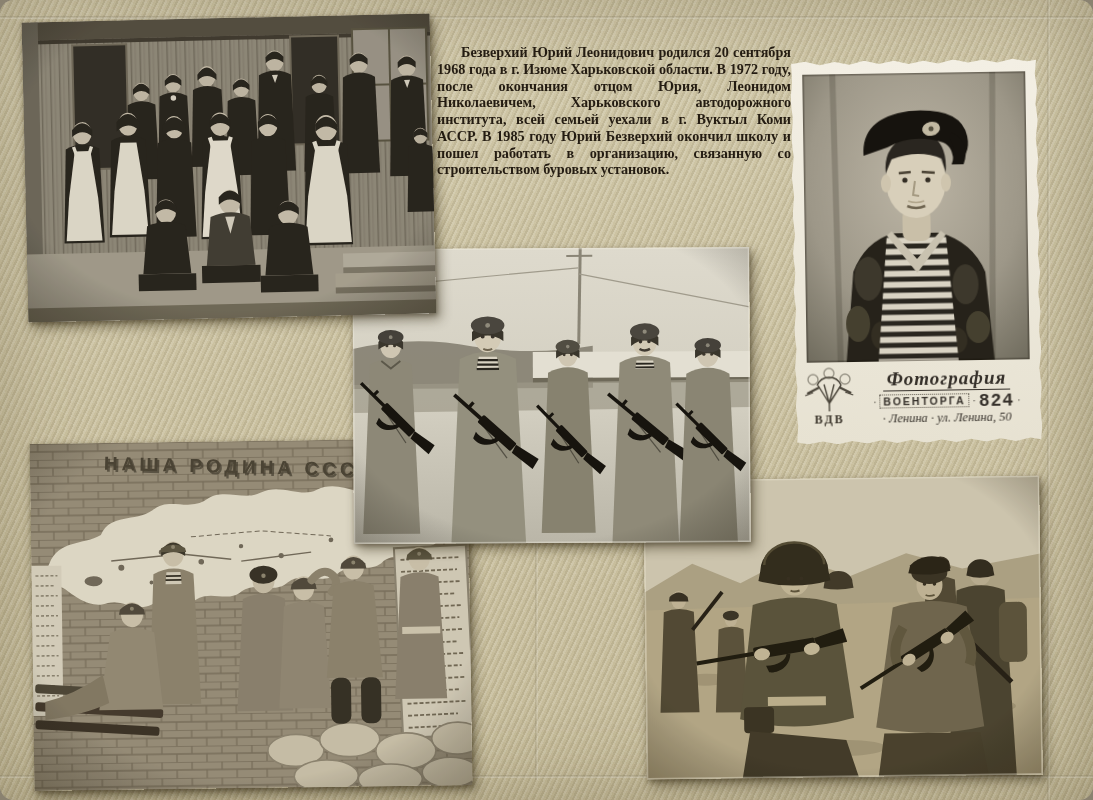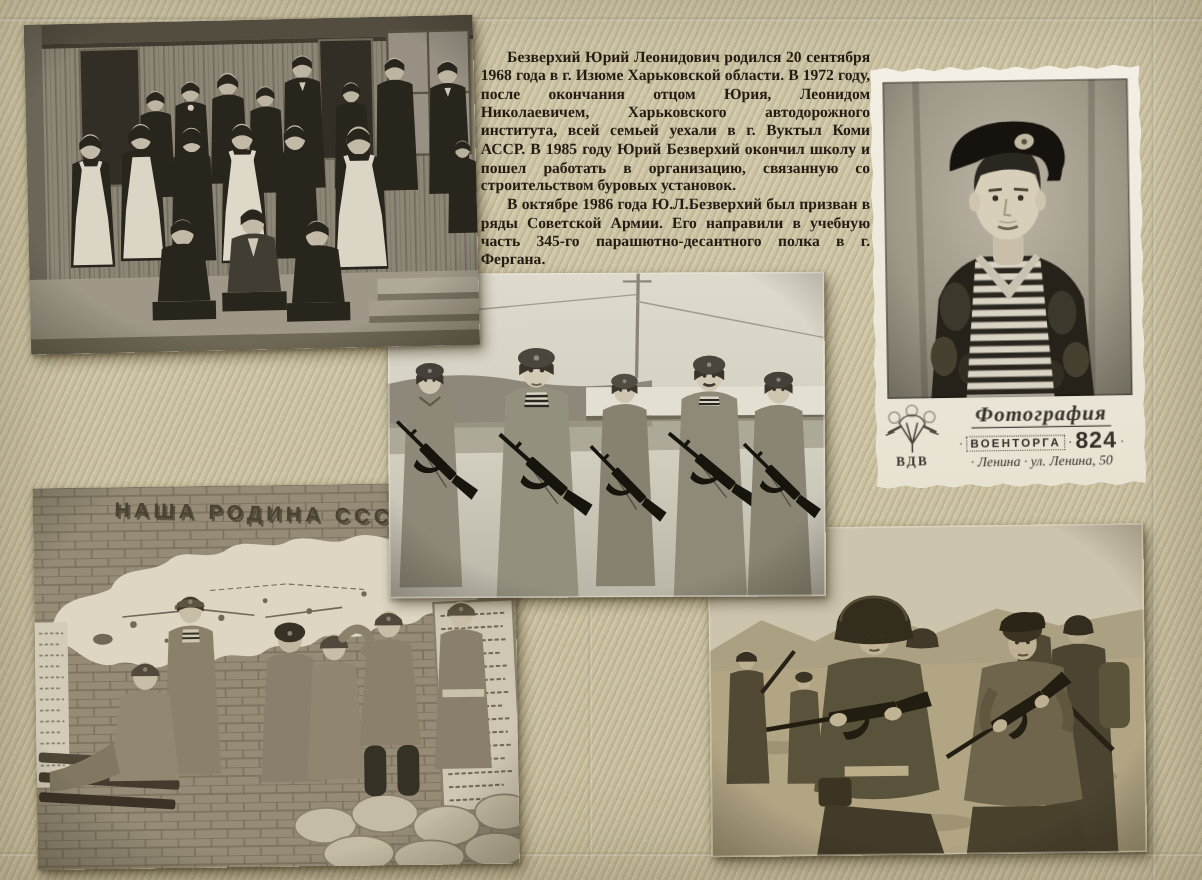--- a/index.html
+++ b/index.html
@@ -3,21 +3,21 @@
 <meta charset="utf-8">
 <style>
   html,body{margin:0;padding:0;background:#8a8270;}
   .page{position:relative;width:1093px;height:800px;overflow:hidden;
     background-color:#cbc2a1;
     background-image:
       repeating-linear-gradient(115deg, rgba(255,255,255,.13) 0 2px, rgba(0,0,0,0) 2px 4px, rgba(90,80,52,.10) 4px 6px),
       repeating-linear-gradient(25deg, rgba(255,255,255,.05) 0 1px, rgba(0,0,0,0) 1px 7px),
       linear-gradient(#cfc6a6,#c5bb99);
     box-shadow:inset 0 0 90px rgba(70,58,30,.28);
-    font-family:"Liberation Serif", serif;}
+    font-family:"Liberation Serif", serif;border-radius:14px;}
   .crease{position:absolute;z-index:1;pointer-events:none;}
   .crease-h{height:3px;background:linear-gradient(rgba(70,60,35,.18),rgba(255,255,250,.25));}
   .crease-v{width:3px;background:linear-gradient(90deg,rgba(70,60,35,.16),rgba(255,255,250,.22));}
   figure.photo{margin:0;position:absolute;box-shadow:4px 6px 12px rgba(40,30,8,.45),1px 2px 4px rgba(40,30,8,.35);}
   figure.photo svg{display:block;width:100%;height:100%;}
   .photo-school{left:25px;top:18px;width:408px;height:300px;transform:rotate(-1.3deg);z-index:6;}
   .photo-middle{left:353px;top:248px;width:397px;height:295px;transform:rotate(-.3deg);z-index:5;}
   .photo-rodina{left:32px;top:441px;width:438px;height:347px;transform:rotate(-.8deg);z-index:3;}
   .photo-field{left:645px;top:478px;width:396px;height:299px;transform:rotate(-.7deg);z-index:3;}
   .photo-portrait{left:793px;top:60px;width:247px;height:383px;transform:rotate(-.9deg);z-index:4;
@@ -25,21 +25,21 @@
     clip-path:polygon(0.4% 0.6%,6% 0%,12% 1%,18% 0.2%,24% 1%,30% 0%,36% 0.9%,42% 0.1%,48% 1%,54% 0.2%,60% 1%,66% 0%,72% 0.9%,78% 0.2%,84% 1%,90% 0.1%,96% 0.8%,99.6% 0.4%,99% 4%,99.8% 8%,99.1% 12%,99.9% 16%,99% 21%,99.8% 26%,99.1% 31%,99.9% 36%,99% 41%,99.8% 46%,99.1% 51%,99.9% 56%,99% 61%,99.8% 66%,99.1% 71%,99.9% 76%,99% 81%,99.8% 86%,99.1% 91%,99.8% 96%,99.3% 99.5%,95% 99%,89% 99.9%,83% 99.1%,77% 99.9%,71% 99.1%,65% 99.9%,59% 99.2%,53% 100%,47% 99.1%,41% 99.9%,35% 99.1%,29% 99.9%,23% 99.2%,17% 100%,11% 99.2%,5% 99.9%,0.5% 99.4%,1% 95%,0.2% 90%,0.9% 85%,0.1% 80%,0.8% 75%,0% 70%,0.9% 65%,0.1% 60%,0.8% 55%,0% 50%,0.9% 45%,0.1% 40%,0.8% 35%,0% 30%,0.9% 25%,0.1% 20%,0.8% 15%,0% 10%,0.7% 5%);
     filter:drop-shadow(4px 6px 7px rgba(40,30,8,.5));box-shadow:none;}
   .portrait-img{position:absolute;left:12px;top:13px;right:12px;height:288px;overflow:hidden;background:#a9a394;}
   .portrait-img svg{width:100%;height:100%;}
   .stamp{position:absolute;left:8px;top:303px;right:8px;bottom:12px;display:flex;align-items:center;gap:4px;color:#35302a;}
   .stamp-emblem{flex:0 0 52px;height:62px;}
   .stamp-texts{flex:1;text-align:center;line-height:1.02;}
   .stamp-studio{font-family:"Liberation Serif",serif;font-style:italic;font-weight:bold;font-size:19px;letter-spacing:1px;border-bottom:1.5px solid #35302a;display:inline-block;padding:0 4px 1px;}
   .stamp-row2{font-size:11px;margin-top:2px;white-space:nowrap;}
   .stamp-org{font-family:"Liberation Sans",sans-serif;font-weight:bold;letter-spacing:2px;font-size:10.5px;border:1px dotted #5c564c;padding:0 3px;}
-  .stamp-number{font-family:Liberation Sans, sans-serif;font-weight:bold;font-size:21px;vertical-align:-2px;letter-spacing:1px;}
+  .stamp-number{font-family:Liberation Mono, monospace;font-weight:bold;font-size:18px;vertical-align:-2px;letter-spacing:1px;}
   .stamp-row3{font-family:"Liberation Serif",serif;font-style:italic;font-size:12.5px;margin-top:1px;white-space:nowrap;}
   .bio{position:absolute;left:437px;top:44px;width:354px;z-index:2;color:#241c12;
     font-family:"Liberation Serif",serif;font-weight:bold;font-size:14.2px;line-height:1.18;text-align:justify;}
   .bio p{margin:0;text-indent:24px;}
 </style>
 </head>
 <body>
 
 <div class="page">
 
@@ -188,21 +188,20 @@
             </g>
         </g>
       </g>
       <rect width="408" height="300" fill="url(#vig1)"></rect>
       <rect width="408" height="300" fill="rgba(120,108,82,.10)"></rect>
     </svg>
   </figure>
 
   <div class="bio">
     <p>Безверхий Юрий Леонидович родился 20 сентября 1968 года в г. Изюме Харьковской области. В 1972 году, после окончания отцом Юрия, Леонидом Николаевичем, Харьковского автодорожного института, всей семьей уехали в г. Вуктыл Коми АССР. В 1985 году Юрий Безверхий окончил школу и пошел работать в организацию, связанную со строительством буровых установок.</p>
-    <p>В октябре 1986 года Ю.Л.Безверхий был призван в ряды Советской Армии. Его направили в учебную часть 345-го парашютно-десантного полка в г. Фергана.</p>
   </div>
 
   <figure class="photo photo-portrait">
     <div class="portrait-img">
       <svg viewBox="0 0 223 288" preserveAspectRatio="none">
         <defs>
           <radialGradient id="pbg" cx="50%" cy="38%" r="80%">
             <stop offset="0%" stop-color="#bcb5a5"></stop>
               <stop offset="60%" stop-color="#9d9788"></stop>
               <stop offset="100%" stop-color="#6e6a5c"></stop>

